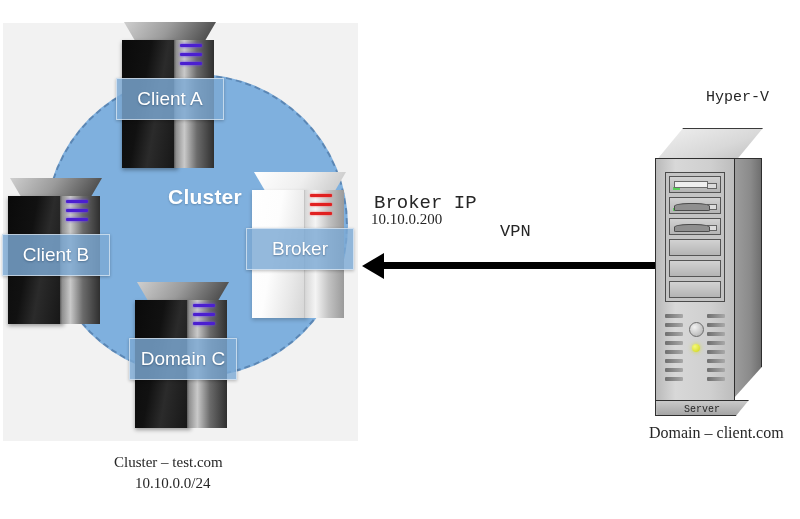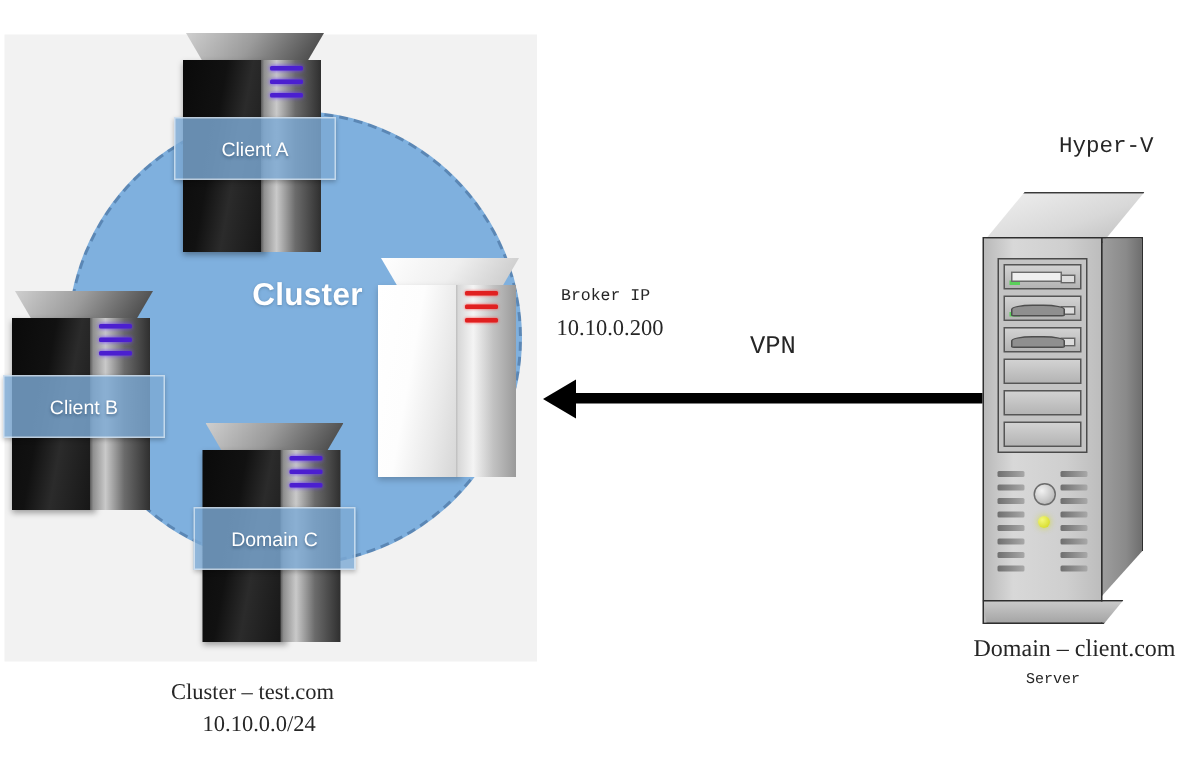--- a/index.html
+++ b/index.html
@@ -133,21 +133,21 @@
     background: rgba(125,170,212,.82);
     border: 1px solid rgba(255,255,255,.55);
     box-shadow: 0 1px 3px rgba(0,0,0,.25);
     display: flex;
     align-items: center;
     justify-content: center;
     box-sizing: border-box;
   }
   .srv-plate span {
     color: #ffffff;
-    font-size: 13px;
+    font-size: 19px;
     text-shadow: 0 1px 2px rgba(40,70,100,.55);
     white-space: nowrap;
   }
 
   
   .tower {
     position: absolute;
     left: 655px;
     top: 128px;
     width: 108px;
@@ -286,25 +286,25 @@
   
   .label {
     position: absolute;
     color: #262626;
     font-family: "Liberation Serif", serif;
     white-space: nowrap;
   }
   .label.sans {
     font-family: Liberation Mono, monospace;
   }
-  .t-brokerip   { left: 374px; top: 192px;  font-size: 11px; }
+  .t-brokerip   { left: 374px; top: 192px;  font-size: 19px; }
   .t-brokerip2  { left: 371px; top: 211px;  font-size: 15px; }
   .t-vpn        { left: 500px; top: 222px;  font-size: 17px; }
   .t-hyperv     { left: 706px; top: 89px;   font-size: 15px; }
-  .t-server     { left: 684px; top: 404px;  font-size: 10px; margin-top: 44px; }
+  .t-server     { left: 684px; top: 404px;  font-size: 10px; }
   .t-dom-right1 { left: 629px; top: 424px;  font-size: 16px; margin-left: 20px; }
   .t-dom-right2 { left: 639px; top: 445px;  font-size: 16px; }
   .t-dom-left1  { left: 114px; top: 454px;  font-size: 15px; }
   .t-dom-left2  { left: 135px; top: 475px;  font-size: 15px; }
 </style>
 </head>
 <body>
 
 <div id="canvas">
 
@@ -323,21 +323,21 @@
     <div class="srv-leds">
       <i></i>
         <i></i>
         <i></i>
     </div>
     <div class="srv-plate">
       <span>Client A</span>
     </div>
   </div>
 
-  <div class="server-icon dark" style="left:4px; top:178px;margin-top:16px;">
+  <div class="server-icon dark" style="left:4px; top:178px;">
     <div class="srv-top-face"></div>
     <div class="srv-body">
       <div class="srv-front"></div>
       <div class="srv-bevel"></div>
       <div class="srv-side"></div>
     </div>
     <div class="srv-leds">
       <i></i>
         <i></i>
         <i></i>
@@ -368,20 +368,23 @@
     <div class="srv-top-face"></div>
     <div class="srv-body">
       <div class="srv-front"></div>
       <div class="srv-bevel"></div>
       <div class="srv-side"></div>
     </div>
     <div class="srv-leds">
       <i></i>
         <i></i>
         <i></i>
+    </div>
+    <div class="srv-plate">
+      <span>Broker</span>
     </div>
   </div>
 
   <div class="arrow-line"></div>
   <div class="arrow-head"></div>
 
   <div class="tower">
     <div class="tower-top"></div>
     <div class="tower-side"></div>
     <div class="tower-front"></div>

